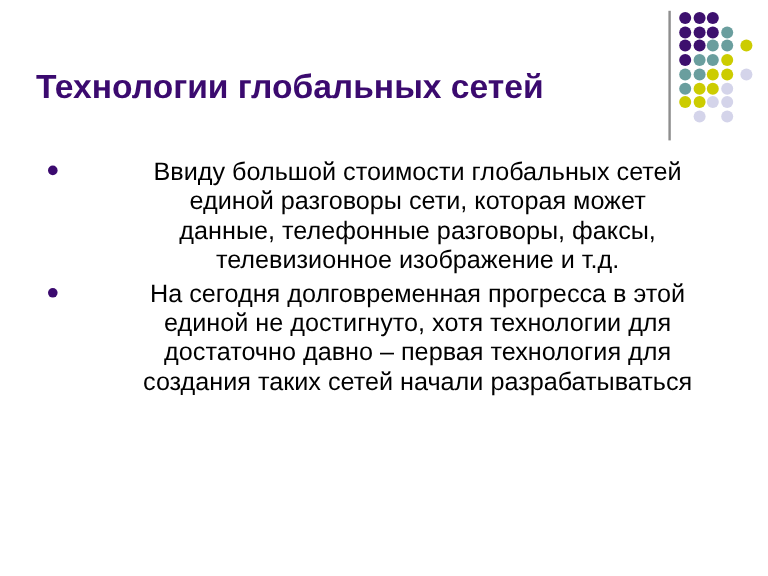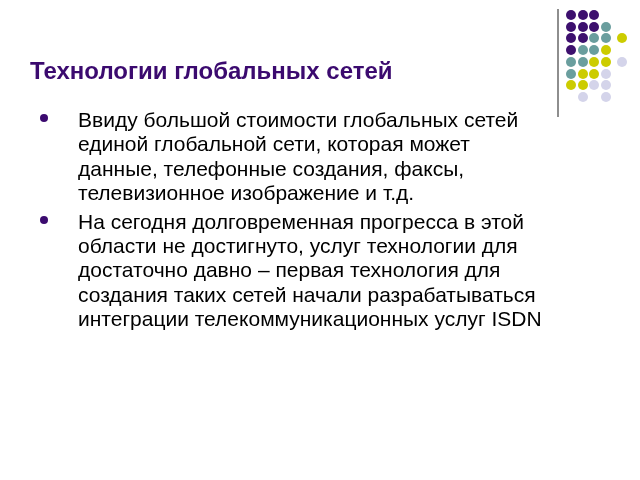--- a/index.html
+++ b/index.html
@@ -15,30 +15,31 @@
     left: 0; top: 0;
     width: 640px;
     height: 480px;
     background: var(--bg, #ffffff);
     overflow: hidden;
   }
   .slide-title {
     position: absolute;
     left: 30px;
     top: 57px;
-    font-size: 24px;
+    font-size: 28px;
     font-weight: bold;
     color: var(--title-color, #3B0A6F);
     white-space: nowrap;
   }
   .content {
     position: absolute;
     left: 40px;
-    top: 108px;
+    top: 132px;
     width: 578px;
+    text-align: center;
   }
   .bullet-item {
     position: relative;
     padding-left: 38px;
     margin: 0 0 4px 0;
   }
   .bullet-marker {
     position: absolute;
     left: 0;
     top: 6px;
@@ -116,28 +117,27 @@
       <span class="dot" style="left: 35.1px; top: 70.2px; background: rgb(212, 212, 234);"></span>
       <span class="dot" style="left: 11.7px; top: 81.9px; background: rgb(212, 212, 234);"></span>
       <span class="dot" style="left: 35.1px; top: 81.9px; background: rgb(212, 212, 234);"></span>
     </div>
 
   <div class="content">
 
     <div class="bullet-item">
       <span class="bullet-marker"></span>
       <div class="line">Ввиду большой стоимости глобальных сетей</div>
-      <div class="line">единой глобальной сети, которая может</div>
-      <div class="line">данные, телефонные создания, факсы,</div>
+      <div class="line">единой разговоры сети, которая может</div>
+      <div class="line">данные, телефонные разговоры, факсы,</div>
       <div class="line">телевизионное изображение и т.д.</div>
     </div>
 
     <div class="bullet-item">
       <span class="bullet-marker"></span>
       <div class="line">На сегодня долговременная прогресса в этой</div>
-      <div class="line">области не достигнуто, услуг технологии для</div>
+      <div class="line">единой не достигнуто, хотя технологии для</div>
       <div class="line">достаточно давно – первая технология для</div>
       <div class="line">создания таких сетей начали разрабатываться</div>
-      <div class="line">интеграции телекоммуникационных услуг ISDN</div>
     </div>
 
   </div>
 </div>
 
 </body></html>

